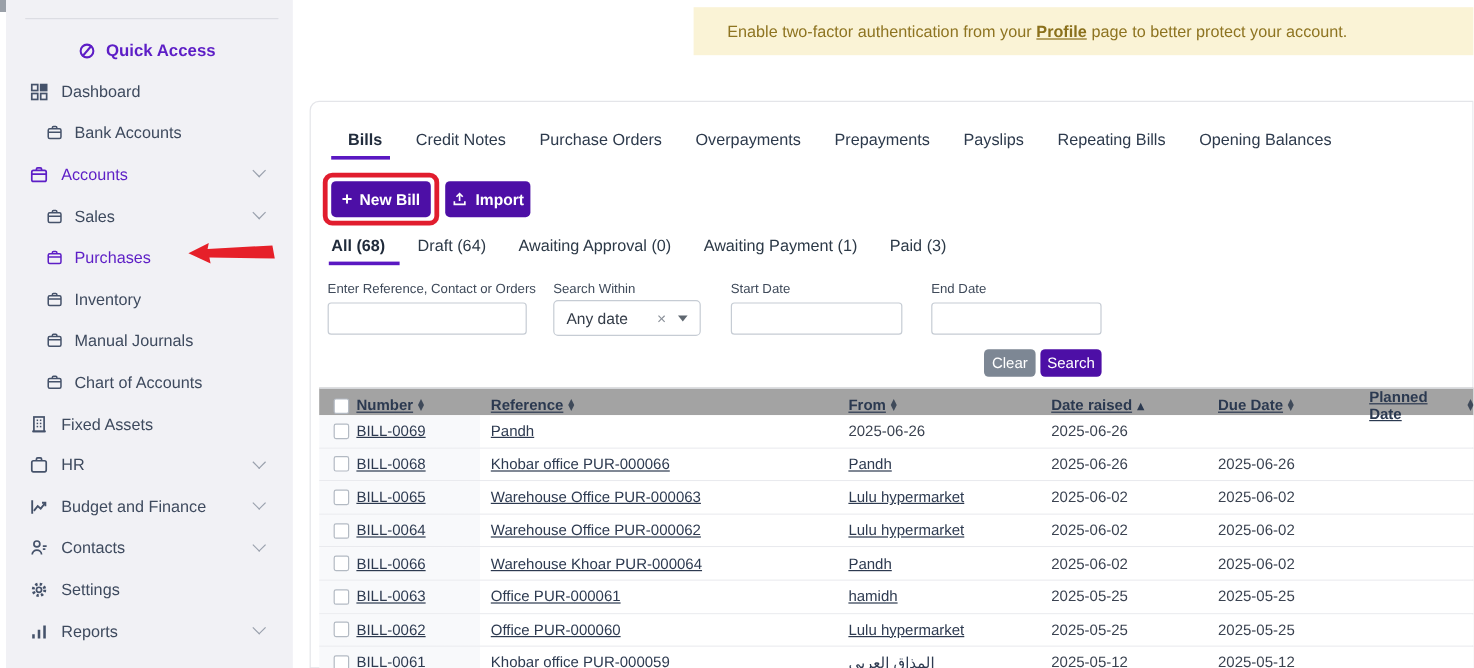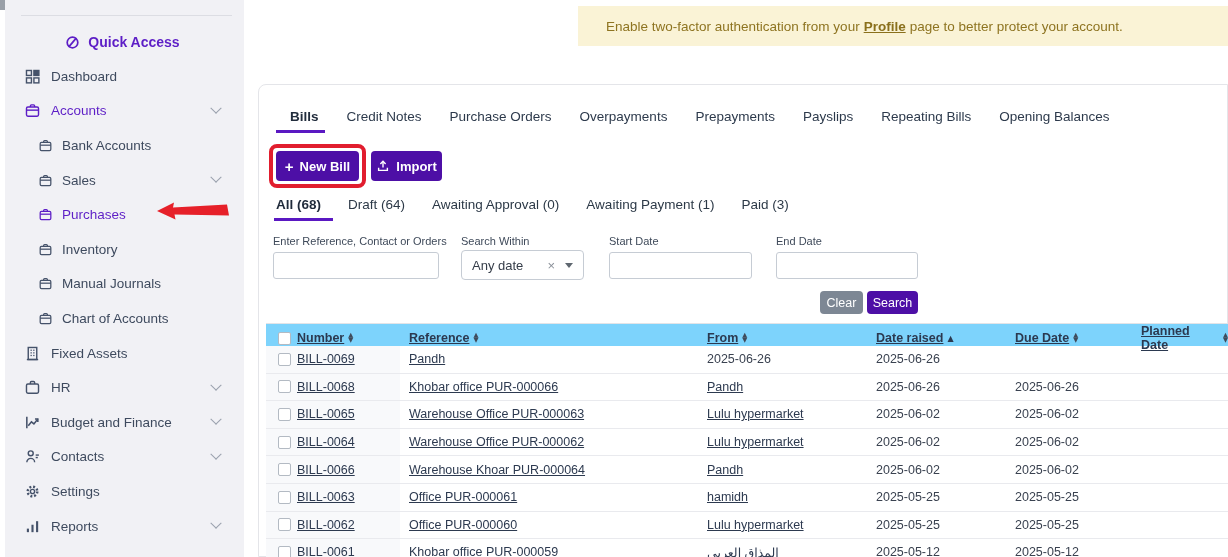--- a/index.html
+++ b/index.html
@@ -76,21 +76,21 @@
     border-top:5px solid #5f6770; }
 
   .btn-clear { position:absolute; left:561px; top:206px; width:43px; height:23px;
     background:#7d8794; font-size:12.5px; }
   .btn-search { position:absolute; left:608px; top:206px; width:51px; height:23px;
     background:#4d0fa6; font-size:12.5px; }
 
   
   .table { position:absolute; left:7px; top:238px; right:-1px; }
   .grid-row { display:grid; grid-template-columns:31px 112px 298px 169px 139px 126px 1fr; align-items:center; }
-  .thead { height:23px; background:#7dd3fc; border-top:1px solid #e2e4e8;
+  .thead { height:23px; background:#a3a3a3; border-top:1px solid #e2e4e8;
     font-size:12.5px; font-weight:700; color:#2b3950; }
   .th { display:flex; align-items:center; gap:4px; cursor:pointer; }
   .th .hlabel { text-decoration:underline; }
   .sort-ud { display:inline-flex; flex-direction:column; font-family:"DejaVu Sans",sans-serif;
     font-size:6.5px; line-height:5.5px; color:#3f4a5a; }
   .sort-asc { font-family:"DejaVu Sans",sans-serif; font-size:8px; color:#2b3950; }
   .trow { height:27.6px; border-bottom:1px solid #e9eaee; font-size:12.5px;
     background:linear-gradient(to right,#f8f9fb 0,#f8f9fb 134px,#ffffff 134px); }
   .cb { width:13px; height:13px; border:1px solid #b3bac3; border-radius:2px; background:#fff;
     margin-left:12px; cursor:pointer; }
@@ -120,40 +120,40 @@
         <span class="icon">
             <svg viewBox="0 0 24 24" fill="none" stroke="currentColor" stroke-width="2">
               <rect x="3.5" y="3.5" width="7" height="7"></rect>
               <rect x="14" y="3.5" width="7" height="7" fill="currentColor"></rect>
               <rect x="3.5" y="14" width="7" height="7"></rect>
               <rect x="14" y="14" width="7" height="7"></rect>
             </svg>
           </span>
         <span>Dashboard</span>
       </div>
+      <div class="nav-item sub">
+        <span class="icon">
+            <svg viewBox="0 0 24 24" fill="none" stroke="currentColor" stroke-width="2">
+              <path d="M9 7V5.5A1.5 1.5 0 0 1 10.5 4h3A1.5 1.5 0 0 1 15 5.5V7"></path>
+              <rect x="3.5" y="7" width="17" height="13" rx="2"></rect>
+              <path d="M3.5 11.5h17"></path>
+            </svg>
+          </span>
+        <span>Bank Accounts</span>
+      </div>
       <div class="nav-item active">
         <span class="icon">
             <svg viewBox="0 0 24 24" fill="none" stroke="currentColor" stroke-width="2">
               <path d="M9 7V5.5A1.5 1.5 0 0 1 10.5 4h3A1.5 1.5 0 0 1 15 5.5V7"></path>
               <rect x="3.5" y="7" width="17" height="13" rx="2"></rect>
               <path d="M3.5 11.5h17"></path>
             </svg>
           </span>
         <span>Accounts</span>
         <span class="chev"></span>
-      </div>
-      <div class="nav-item sub">
-        <span class="icon">
-            <svg viewBox="0 0 24 24" fill="none" stroke="currentColor" stroke-width="2">
-              <path d="M9 7V5.5A1.5 1.5 0 0 1 10.5 4h3A1.5 1.5 0 0 1 15 5.5V7"></path>
-              <rect x="3.5" y="7" width="17" height="13" rx="2"></rect>
-              <path d="M3.5 11.5h17"></path>
-            </svg>
-          </span>
-        <span>Bank Accounts</span>
       </div>
       <div class="nav-item sub">
         <span class="icon">
             <svg viewBox="0 0 24 24" fill="none" stroke="currentColor" stroke-width="2">
               <path d="M9 7V5.5A1.5 1.5 0 0 1 10.5 4h3A1.5 1.5 0 0 1 15 5.5V7"></path>
               <rect x="3.5" y="7" width="17" height="13" rx="2"></rect>
               <path d="M3.5 11.5h17"></path>
             </svg>
           </span>
         <span>Sales</span>

